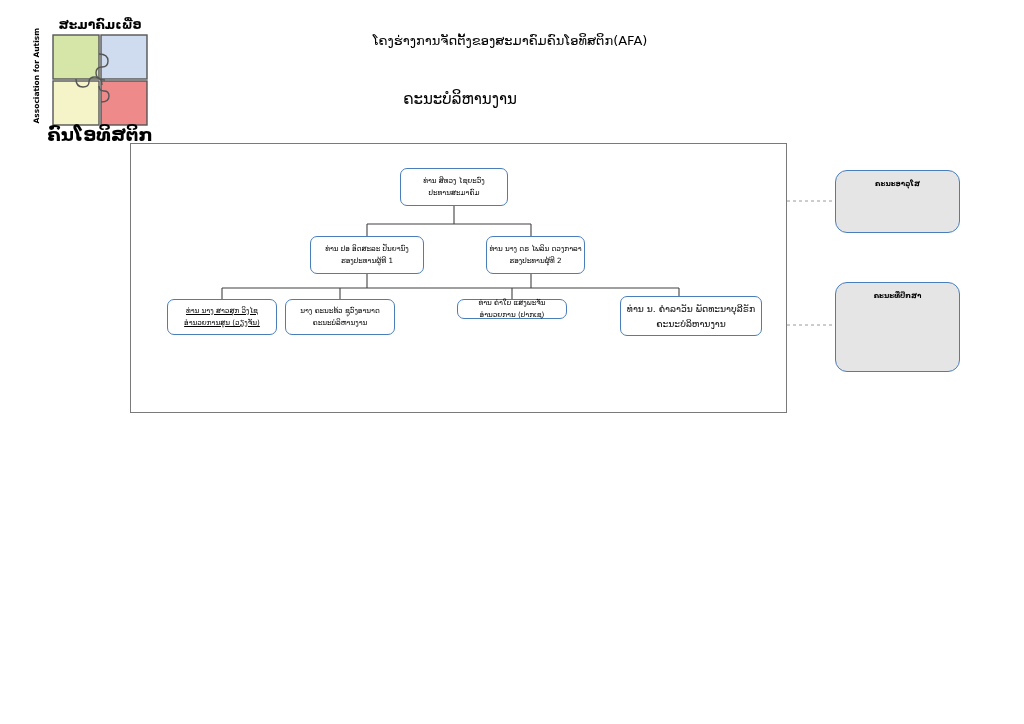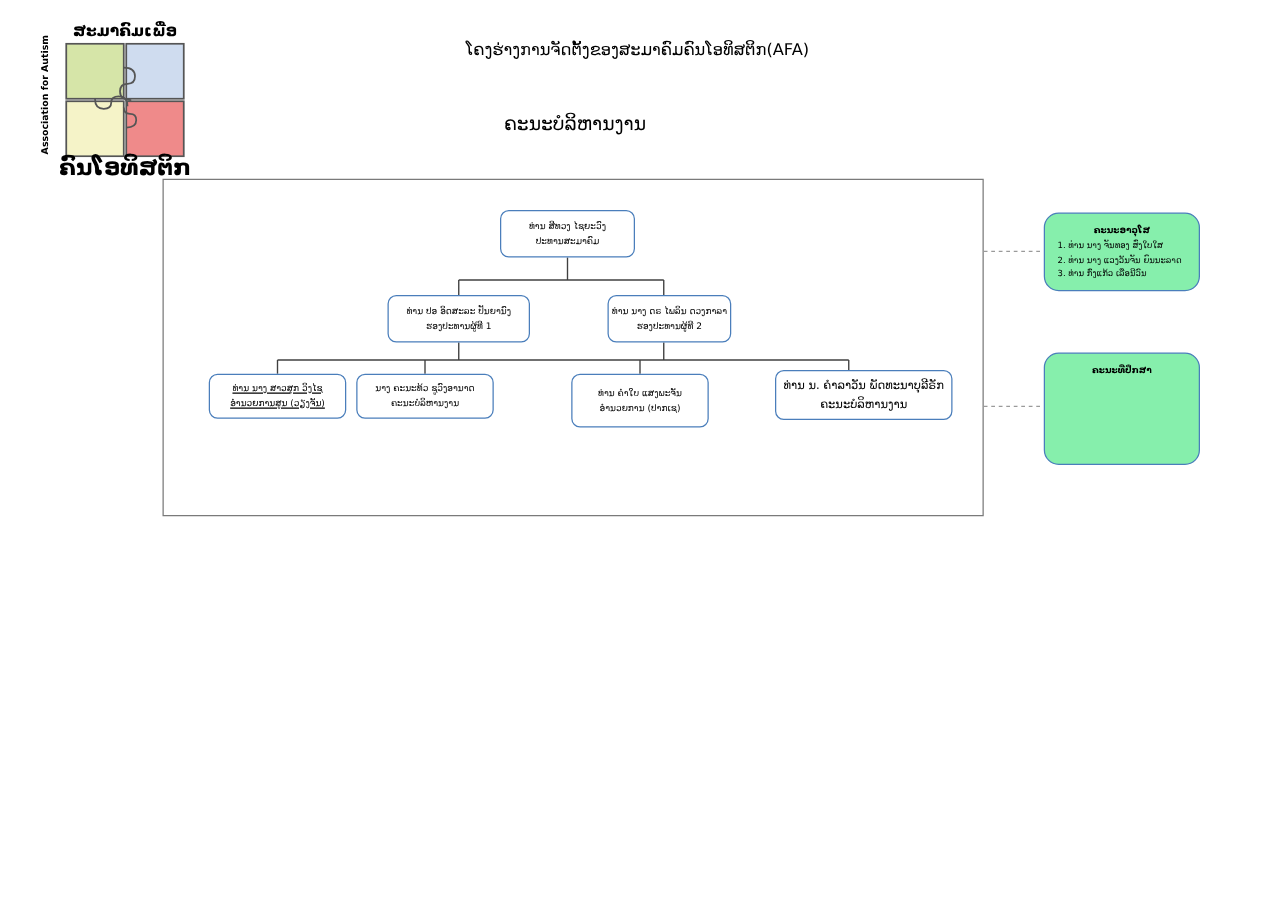--- a/index.html
+++ b/index.html
@@ -128,29 +128,29 @@
   .node .l1, .node .l2 {
     display: block;
     white-space: nowrap;
   }
 
   .node-root   { left: 400px; top: 168px; width: 108px; height: 38px; font-size: 7.2px; }
   .node-vp1    { left: 310px; top: 236px; width: 114px; height: 38px; font-size: 7.2px; }
   .node-vp2    { left: 486px; top: 236px; width: 99px; height: 38px; font-size: 7.2px; }
   .node-m1     { left: 167px; top: 299px; width: 110px; height: 36px; font-size: 7.2px; text-decoration: underline; }
   .node-m2     { left: 285px; top: 299px; width: 110px; height: 36px; font-size: 7.2px; }
-  .node-m3     { left: 457px; top: 299px; width: 110px; height: 43px; font-size: 7.2px; }
+  .node-m3     { left: 457px; top: 299px; width: 110px; height: 20px; font-size: 7.2px; }
   .node-m4     { left: 608px; top: 296px; width: 142px; height: 40px; font-size: 9.2px; line-height: 15px; margin-left: 12px; }
 
   
   .side-panel {
     position: absolute;
     border: 1.4px solid #4a7ebb;
     border-radius: 12px;
-    background: #86efac;
+    background: #e5e5e5;
     box-sizing: border-box;
     padding: 7px 6px 6px 6px;
   }
   .panel-senior   { left: 835px; top: 170px; width: 125px; height: 63px; }
   .panel-advisory { left: 835px; top: 282px; width: 125px; height: 90px; }
 
   .panel-title {
     text-align: center;
     font-size: 7.2px;
     font-weight: bold;
@@ -244,22 +244,17 @@
   <span class="l2">ອຳນວຍການ (ປາກເຊ)</span>
 </div>
 
 <div class="node node-m4">
   <span class="l1">ທ່ານ ນ. ຄຳລາວັນ ພັດທະນາບຸລີຣັກ</span>
   <span class="l2">ຄະນະບໍລິຫານງານ</span>
 </div>
 
 <div class="side-panel panel-senior">
   <div class="panel-title">ຄະນະອາວຸໂສ</div>
-  <ul class="panel-list">
-    <li>1. ທ່ານ ນາງ ຈັນທອງ ສົ່ງໃບໃສ</li>
-    <li>2. ທ່ານ ນາງ ແວງວັນຈັນ ຍົນນະລາດ</li>
-    <li>3. ທ່ານ ກົ່ງແກ້ວ ເລືອນີວົນ</li>
-  </ul>
 </div>
 
 <div class="side-panel panel-advisory">
   <div class="panel-title">ຄະນະທີ່ປຶກສາ</div>
 </div>
 
 </body></html>

